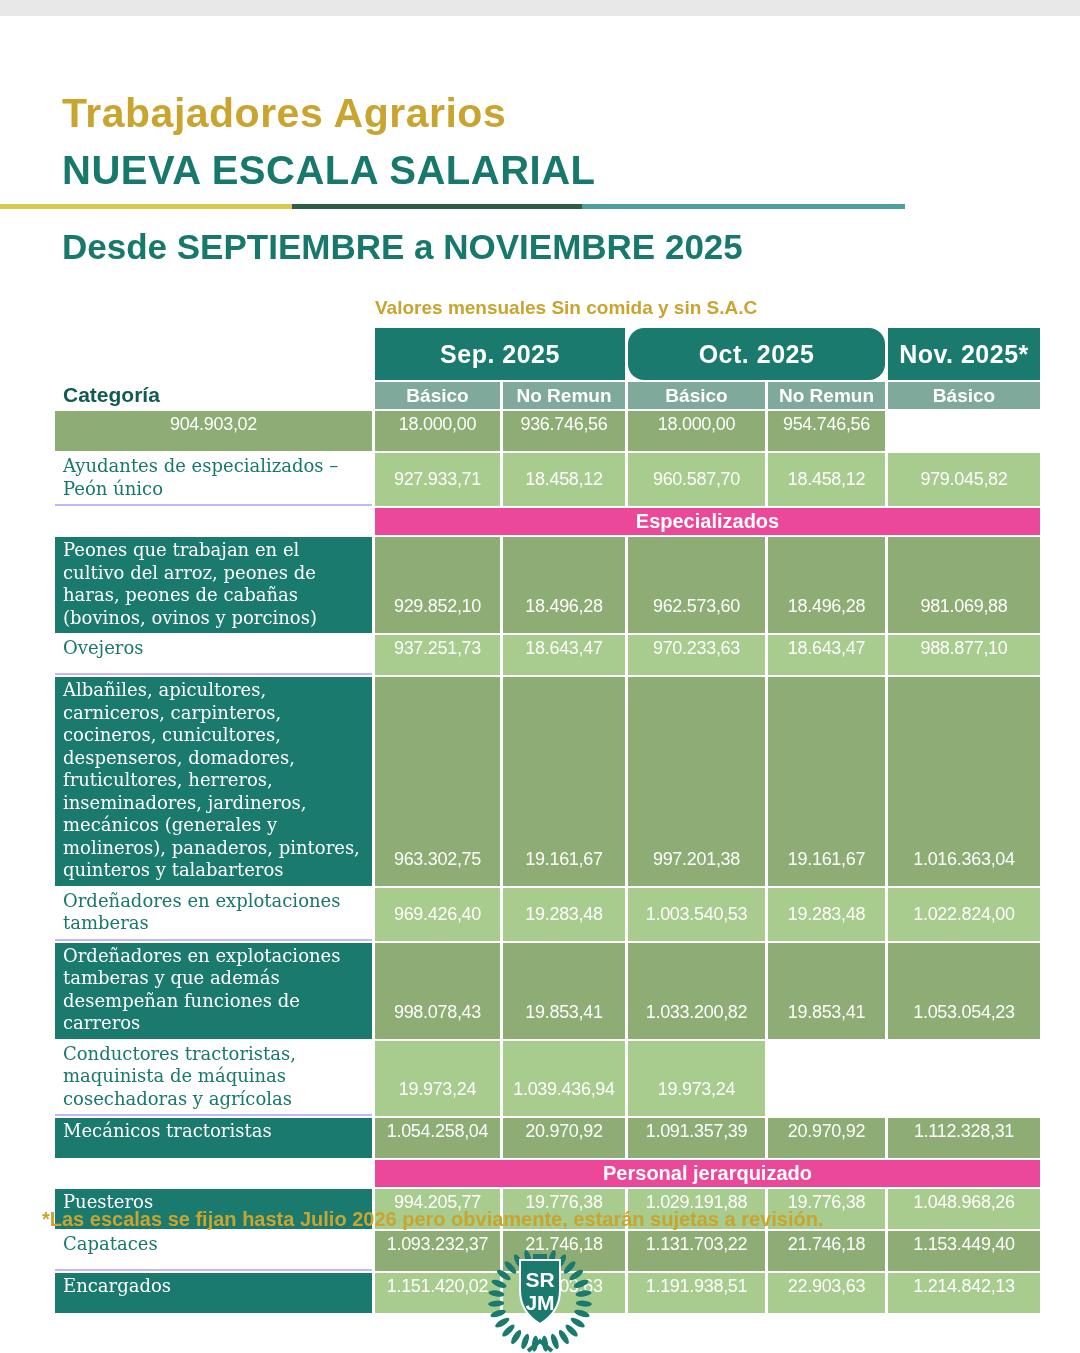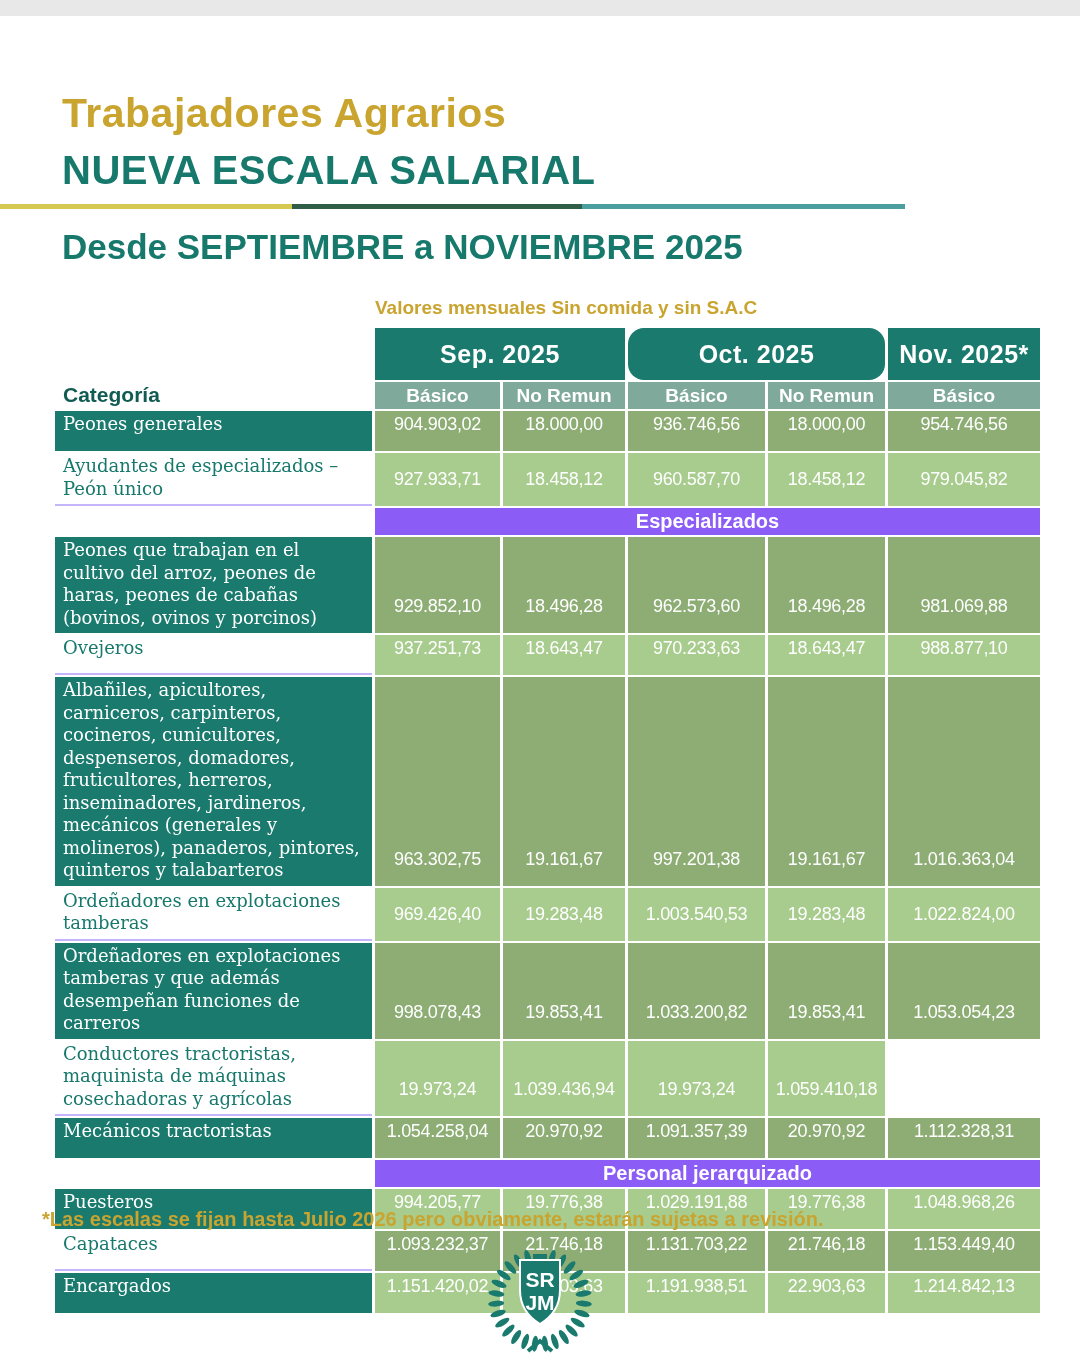--- a/index.html
+++ b/index.html
@@ -73,21 +73,21 @@
     color:#ffffff;
     font-size:18px;letter-spacing:-0.3px;
     display:flex;align-items:flex-end;justify-content:center;
     padding:3px 2px 16px 2px;
     min-height:21px;
   }
   .shade-olive{background:#8dad75;}
   .shade-light{background:#a8cc8e;}
   .section-label{
     grid-column:2 / -1;
-    background:#8b5cf6;color:#ffffff;
+    background:#ec4899;color:#ffffff;
     display:flex;align-items:center;justify-content:center;
     font-size:20px;font-weight:700;height:27px;
   }
   
   .footnote{
     position:absolute;left:42px;top:1192px;
     font-size:20px;font-weight:700;color:#c9a42f;
   }
   .logo{
     position:absolute;left:0;top:1226px;width:1080px;
@@ -126,21 +126,20 @@
     <div class="trow">
       <div class="cat-header">Categoría</div>
       <div class="sub-cell">Básico</div>
       <div class="sub-cell">No Remun</div>
       <div class="sub-cell">Básico</div>
       <div class="sub-cell">No Remun</div>
       <div class="sub-cell">Básico</div>
     </div>
 
   <div class="trow">
-        <div class="cat-cell cat-teal">Peones generales</div>
         <div class="val-cell shade-olive">904.903,02</div>
         <div class="val-cell shade-olive">18.000,00</div>
         <div class="val-cell shade-olive">936.746,56</div>
         <div class="val-cell shade-olive">18.000,00</div>
         <div class="val-cell shade-olive">954.746,56</div>
       </div>
       <div class="trow">
         <div class="cat-cell cat-white">Ayudantes de especializados – Peón único</div>
         <div class="val-cell shade-light">927.933,71</div>
         <div class="val-cell shade-light">18.458,12</div>
@@ -189,21 +188,20 @@
         <div class="val-cell shade-olive">19.853,41</div>
         <div class="val-cell shade-olive">1.033.200,82</div>
         <div class="val-cell shade-olive">19.853,41</div>
         <div class="val-cell shade-olive">1.053.054,23</div>
       </div>
       <div class="trow">
         <div class="cat-cell cat-white">Conductores tractoristas, maquinista de máquinas cosechadoras y agrícolas</div>
         <div class="val-cell shade-light">19.973,24</div>
         <div class="val-cell shade-light">1.039.436,94</div>
         <div class="val-cell shade-light">19.973,24</div>
-        <div class="val-cell shade-light">1.059.410,18</div>
       </div>
       <div class="trow">
         <div class="cat-cell cat-teal">Mecánicos tractoristas</div>
         <div class="val-cell shade-olive">1.054.258,04</div>
         <div class="val-cell shade-olive">20.970,92</div>
         <div class="val-cell shade-olive">1.091.357,39</div>
         <div class="val-cell shade-olive">20.970,92</div>
         <div class="val-cell shade-olive">1.112.328,31</div>
       </div>
       <div class="trow">

